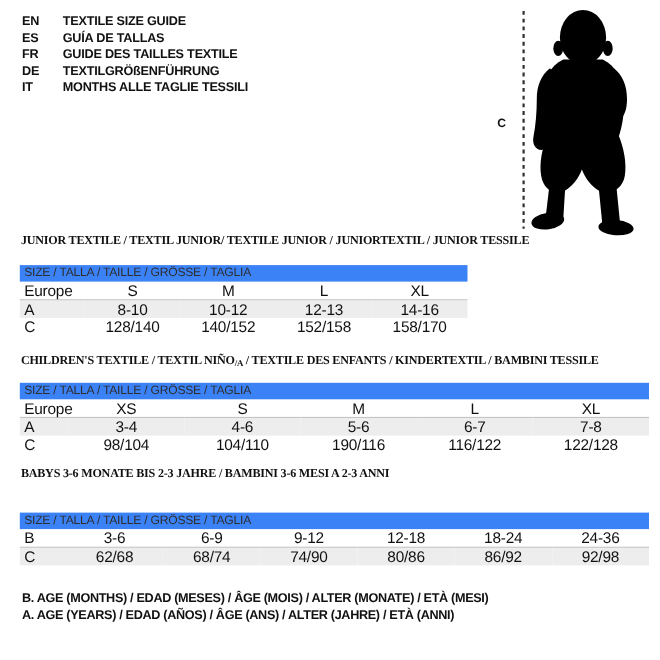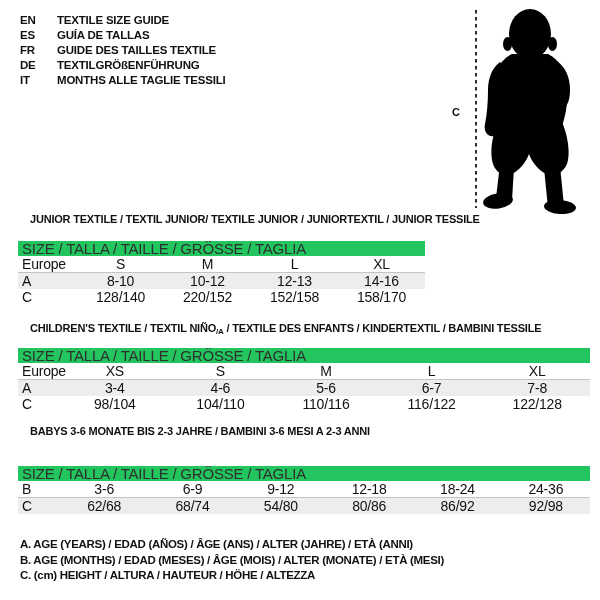--- a/index.html
+++ b/index.html
@@ -9,31 +9,31 @@
   }
   
   .lang-block{position:absolute;left:20px;top:13px;}
   .lang-row{height:15px;line-height:15px;font-size:11.5px;font-weight:bold;letter-spacing:-0.2px;white-space:nowrap;}
   .lang-code{display:inline-block;width:37px;}
   
   .figure-wrap{position:absolute;left:450px;top:2px;width:150px;height:212px;}
   .figure-wrap svg{position:absolute;left:0;top:0;}
   .fig-c{position:absolute;left:2px;top:104px;font-size:11px;font-weight:bold;}
   
-  .tbl-title{position:absolute;left:30px;font-size:11px;font-weight:bold;letter-spacing:-0.2px;line-height:15px;color:#111;white-space:nowrap;}
+  .tbl-title{position:absolute;left:19px;font-size:11px;font-weight:bold;letter-spacing:-0.2px;line-height:15px;color:#111;white-space:nowrap;font-family:Liberation Serif, serif;}
   .pos-title-0{top:212px;}
   .pos-title-1{top:321px;}
   .pos-title-2{top:424px;}
   .subscript{font-size:8px;vertical-align:-2px;}
   
   .tbl{position:absolute;left:18px;}
   .pos-tbl-0{top:241px;width:407px;}
   .pos-tbl-1{top:348px;width:572px;}
   .pos-tbl-2{top:466px;width:572px;}
-  .band{height:15px;line-height:15px;background:#22c55e;color:#2e2e2e;font-size:15px;letter-spacing:-0.2px;padding-left:4px;white-space:nowrap;}
+  .band{height:15px;line-height:15px;background:#3b82f6;color:#2e2e2e;font-size:11px;letter-spacing:-0.2px;padding-left:4px;white-space:nowrap;}
   .tbl table{border-collapse:collapse;table-layout:fixed;width:100%;font-size:14px;}
   .tbl td{height:16px;padding:0;text-align:center;letter-spacing:-0.2px;color:#111;white-space:nowrap;}
   .tbl td.lbl{text-align:left;padding-left:4px;}
   .pos-tbl-0 td.lbl{width:55px;}
   .pos-tbl-1 td.lbl{width:40px;}
   .pos-tbl-2 td.lbl{width:38px;}
   tr.first-row td{border-bottom:1px solid #c4c4c4;}
   tr.shaded{background:#ededed;}
   
   .footnotes{position:absolute;left:20px;top:537px;font-size:11.5px;font-weight:bold;letter-spacing:-0.3px;line-height:15.5px;}
@@ -90,21 +90,21 @@
             <tr class=" shaded">
               <td class="lbl">A</td>
               <td>8-10</td>
               <td>10-12</td>
               <td>12-13</td>
               <td>14-16</td>
             </tr>
             <tr>
               <td class="lbl">C</td>
               <td>128/140</td>
-              <td>220/152</td>
+              <td>140/152</td>
               <td>152/158</td>
               <td>158/170</td>
             </tr>
           </tbody>
         </table>
       </div>
       <div class="tbl-title pos-title-1">
         <div class="title-line"><span>CHILDREN'S TEXTILE / TEXTIL NIÑO</span><span class="subscript">/A</span><span> / TEXTILE DES ENFANTS / KINDERTEXTIL / BAMBINI TESSILE</span></div>
       </div>
       <div class="tbl pos-tbl-1">
@@ -124,21 +124,21 @@
               <td>3-4</td>
               <td>4-6</td>
               <td>5-6</td>
               <td>6-7</td>
               <td>7-8</td>
             </tr>
             <tr>
               <td class="lbl">C</td>
               <td>98/104</td>
               <td>104/110</td>
-              <td>110/116</td>
+              <td>190/116</td>
               <td>116/122</td>
               <td>122/128</td>
             </tr>
           </tbody>
         </table>
       </div>
       <div class="tbl-title pos-title-2">
         <div class="title-line"><span>BABYS 3-6 MONATE BIS 2-3 JAHRE / BAMBINI 3-6 MESI A 2-3 ANNI</span></div>
       </div>
       <div class="tbl pos-tbl-2">
@@ -151,29 +151,28 @@
               <td>6-9</td>
               <td>9-12</td>
               <td>12-18</td>
               <td>18-24</td>
               <td>24-36</td>
             </tr>
             <tr class=" shaded">
               <td class="lbl">C</td>
               <td>62/68</td>
               <td>68/74</td>
-              <td>54/80</td>
+              <td>74/90</td>
               <td>80/86</td>
               <td>86/92</td>
               <td>92/98</td>
             </tr>
           </tbody>
         </table>
       </div>
     </div>
 
   <div class="footnotes" id="footnotes">
+      <div class="footnote-line">B. AGE (MONTHS) / EDAD (MESES) / ÂGE (MOIS) / ALTER (MONATE) / ETÀ (MESI)</div>
       <div class="footnote-line">A. AGE (YEARS) / EDAD (AÑOS) / ÂGE (ANS) / ALTER (JAHRE) / ETÀ (ANNI)</div>
-      <div class="footnote-line">B. AGE (MONTHS) / EDAD (MESES) / ÂGE (MOIS) / ALTER (MONATE) / ETÀ (MESI)</div>
-      <div class="footnote-line">C. (cm) HEIGHT / ALTURA / HAUTEUR / HÖHE / ALTEZZA</div>
     </div>
 
 </div>
 
 </body></html>

